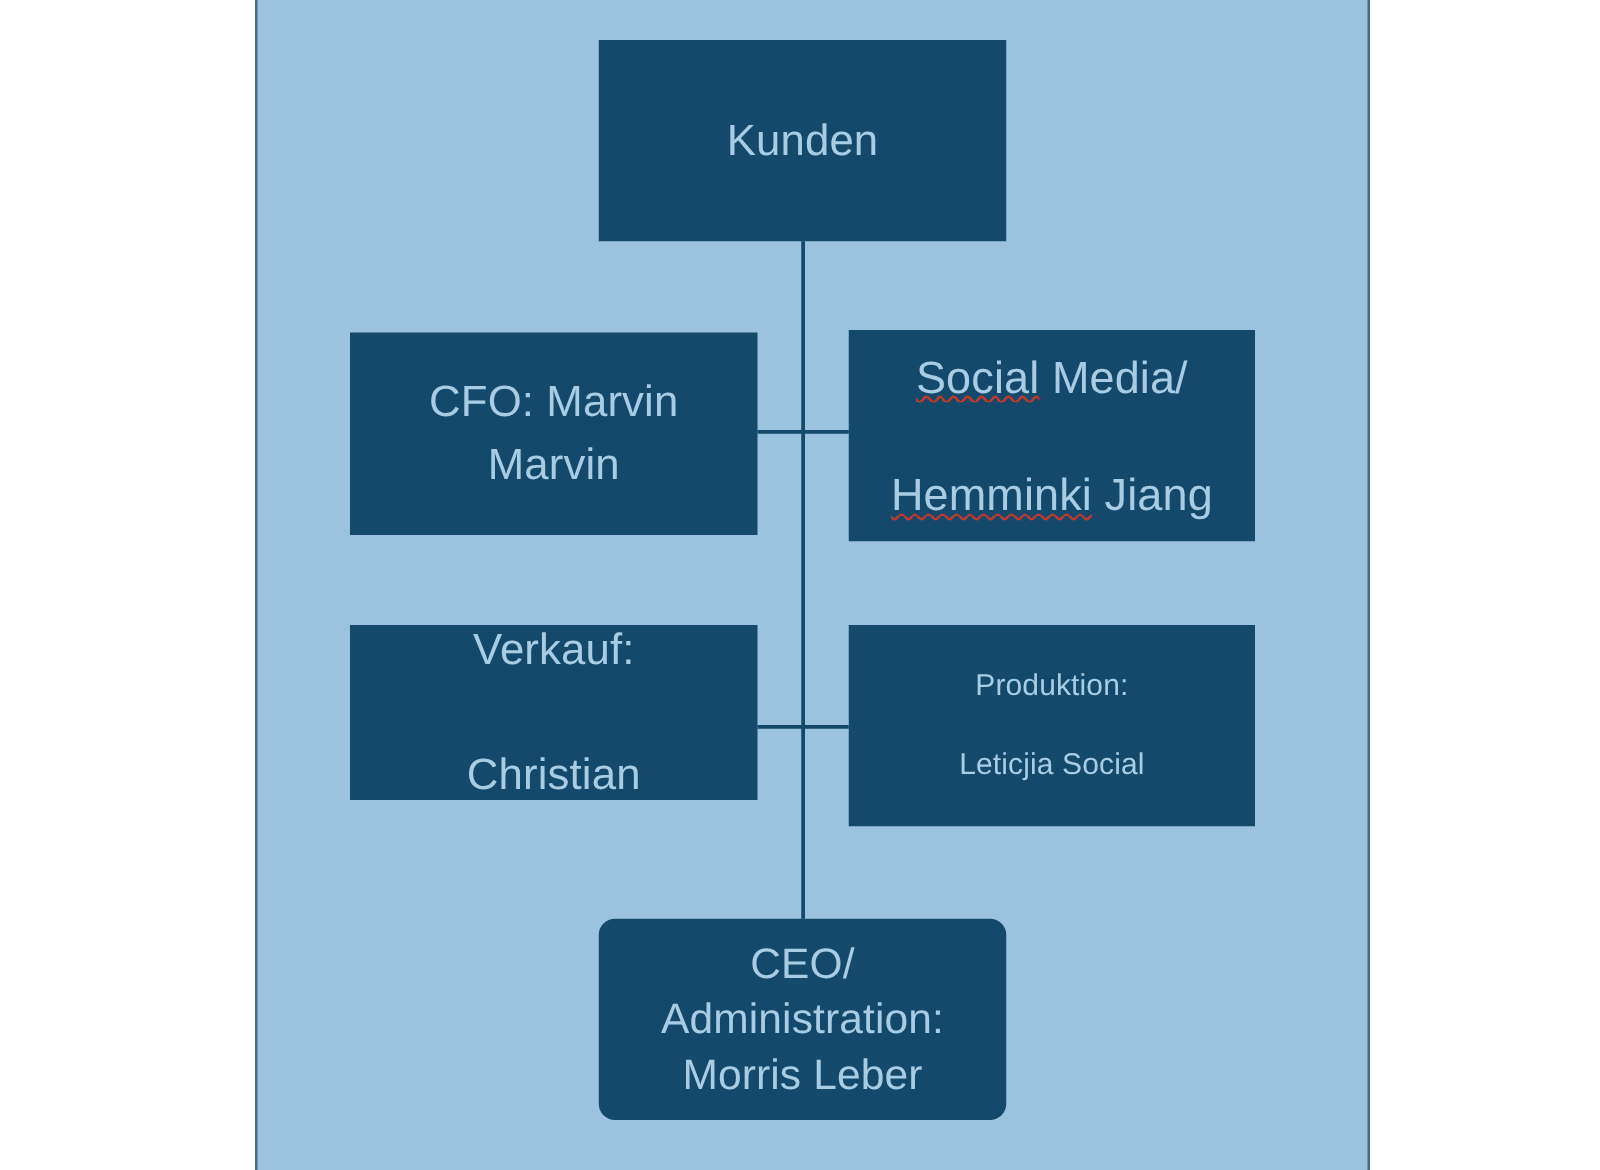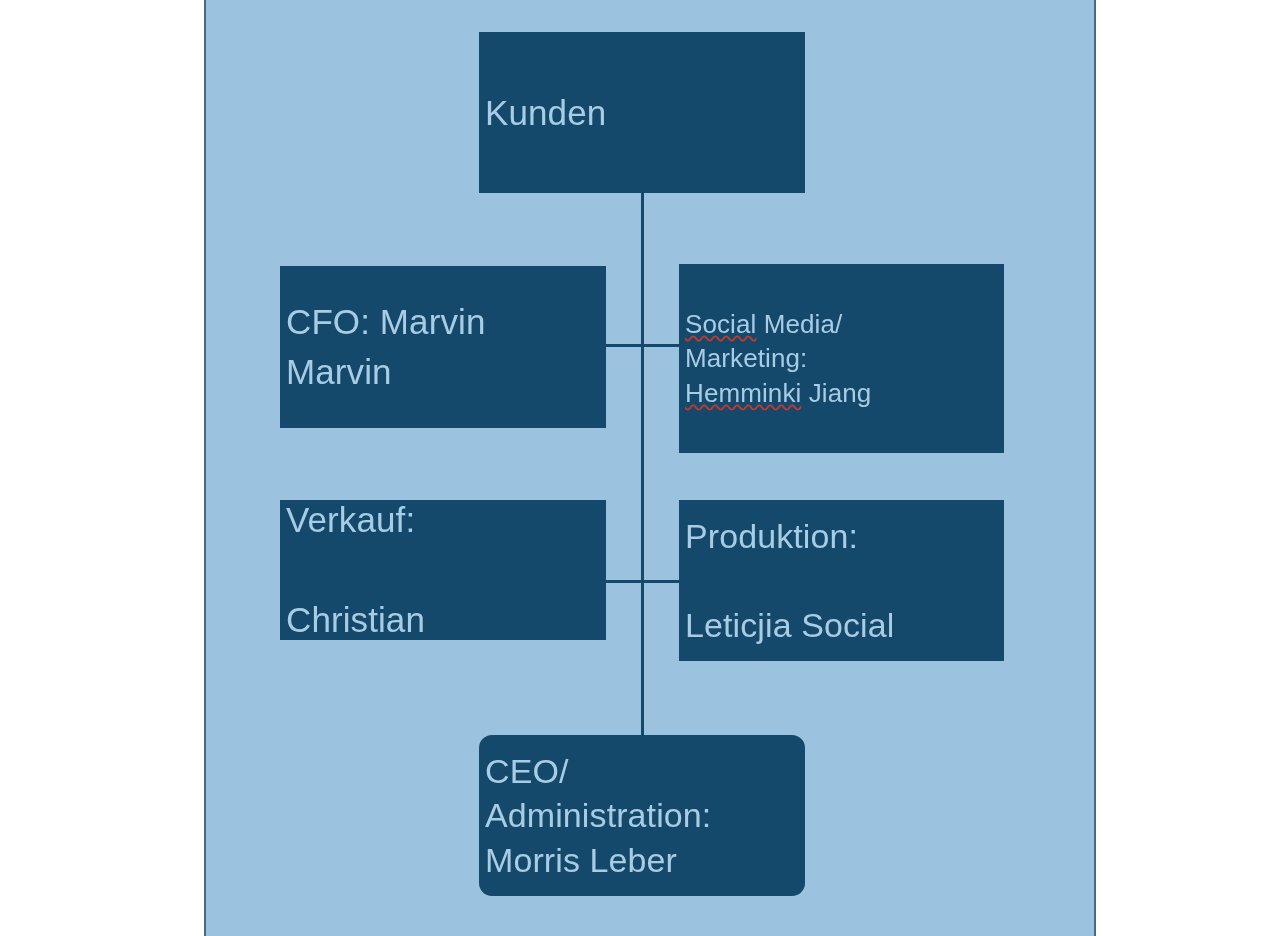--- a/index.html
+++ b/index.html
@@ -48,40 +48,41 @@
   }
 
   
   .org-box {
     position: absolute;
     background: #14496B;
     box-sizing: border-box;
     display: flex;
     align-items: center;
     justify-content: center;
+    text-align: center;
     color: #A8CCE4;
     font-family: "Liberation Sans", sans-serif;
     font-size: 35px;
     line-height: 1.42;
     letter-spacing: 0.1px;
     font-weight: 400;
     padding: 2px 6px;
   }
   .org-box .label {
     display: block;
     width: 100%;
     white-space: pre-line;
   }
 
   
   #node-kunden       { left: 273px; top: 36px;  width: 326px; height: 161px; }
   #node-cfo          { left:  74px; top: 270px; width: 326px; height: 162px; }
-  #node-socialmedia  { left: 473px; top: 268px; width: 325px; height: 189px; font-size: 26px; line-height: 1.31; }
+  #node-socialmedia  { left: 473px; top: 268px; width: 325px; height: 169px; font-size: 36px; line-height: 1.31; }
   #node-verkauf      { left:  74px; top: 504px; width: 326px; height: 140px; }
-  #node-produktion   { left: 473px; top: 504px; width: 325px; height: 161px; font-size: 34px; line-height: 1.31; }
+  #node-produktion   { left: 473px; top: 504px; width: 325px; height: 161px; font-size: 24px; line-height: 1.31; }
   #node-ceo          { left: 273px; top: 739px; width: 326px; height: 161px; font-size: 34px; line-height: 1.31; border-radius: 13px; }
 
   
   #spine-main   { left: 435px; top: 197px; height: 542px; }
   #branch-row2  { left: 400px; top: 348px; width: 73px; }
   #branch-row3  { left: 400px; top: 584px; width: 73px; }
 
   
   .misspelled {
     text-decoration: underline;
@@ -104,21 +105,21 @@
 
     <div class="org-box" id="node-kunden">
       <span class="label"><span>Kunden</span></span>
     </div>
 
     <div class="org-box" id="node-cfo">
       <span class="label"><span>CFO: Marvin</span><br><span>Marvin</span></span>
     </div>
 
     <div class="org-box" id="node-socialmedia">
-      <span class="label"><span class="misspelled">Social</span><span> Media/</span><br><span>Marketing:</span><br><span class="misspelled">Hemminki</span><span> Jiang</span></span>
+      <span class="label"><span class="misspelled">Social</span><span> Media/</span><br><br><span class="misspelled">Hemminki</span><span> Jiang</span></span>
     </div>
 
     <div class="org-box" id="node-verkauf">
       <span class="label"><span>Verkauf:</span><br><br><span>Christian</span></span>
     </div>
 
     <div class="org-box" id="node-produktion">
       <span class="label"><span>Produktion:</span><br><br><span>Leticjia Social</span></span>
     </div>
 

